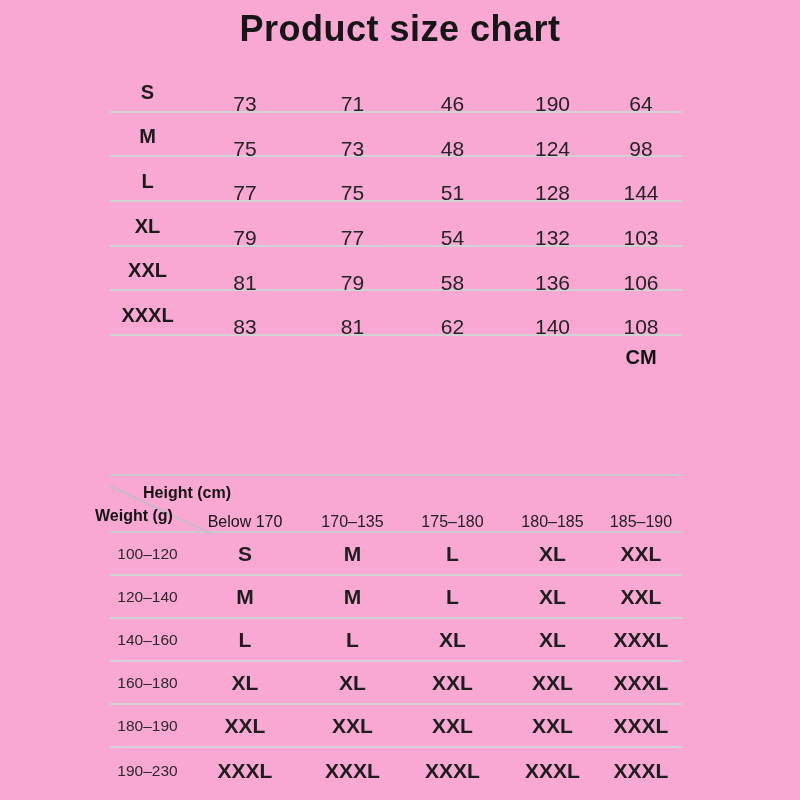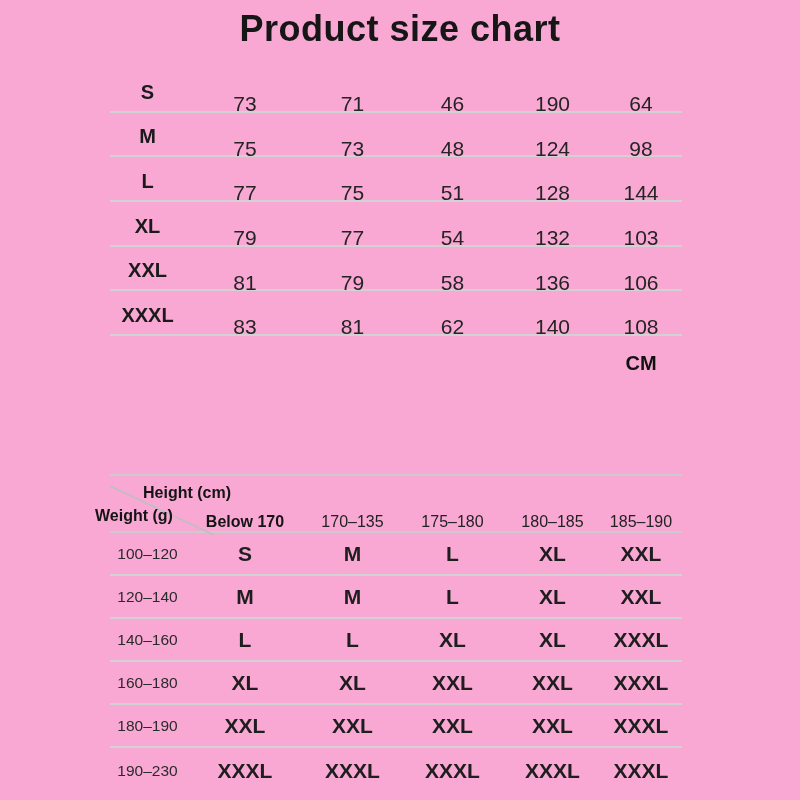--- a/index.html
+++ b/index.html
@@ -14,29 +14,29 @@
   .cell { text-align:center; }
 
   
   .table1 { position:absolute; left:110px; top:68px; width:572px; }
   .t1head { height:54px; border-top:2px solid #c3c5c7; border-bottom:2px solid #c9cbcd;
             align-items:center; font-size:17px; line-height:1.22; color:#1c1c1c; }
   .t1head .hwrap { display:inline-block; max-width:72px; }
   .t1row { height:44.7px; border-bottom:2px solid #d0d2d3; align-items:center; }
   .t1row .rowlab { font-size:20px; font-weight:700; color:#1a1a1a; }
   .t1row .num { font-size:21px; font-weight:400; color:#242424;margin-top:24px; }
-  .cmrow { height:27px; margin-top:14px; align-items:center; }
+  .cmrow { height:27px; margin-top:8px; align-items:center; }
   .cmrow .unit { font-size:20px; font-weight:700; color:#121212; }
 
   
   .table2 { position:absolute; left:110px; top:474px; width:572px; }
   .t2head { position:relative; height:59px; border-top:2px solid #c9cbcd; border-bottom:2px solid #c9cbcd;
             align-items:end; }
   .t2head .cell { font-size:16px; color:#222; }
-  .t2head .bold { font-weight:700; color:#141414; }
+  .t2head .bold { font-weight:400; color:#141414; }
   .corner-top { position:absolute; left:33px; top:8px; font-size:16px; font-weight:700; color:#141414; white-space:nowrap; }
   .corner-bottom { position:absolute; left:-15px; top:31px; font-size:16px; font-weight:700; color:#141414; white-space:nowrap; }
   .diag { position:absolute; left:0; top:0; }
   .t2row { height:43px; border-bottom:2px solid #d0d2d3; align-items:center; }
   .t2row:last-child { border-bottom:none; height:45px; }
   .t2row .rowlab { font-size:15.5px; font-weight:400; color:#2a2a2a; }
   .t2row .val { font-size:21px; font-weight:600; color:#1e1e1e; }
 </style>
 </head>
 <body>

